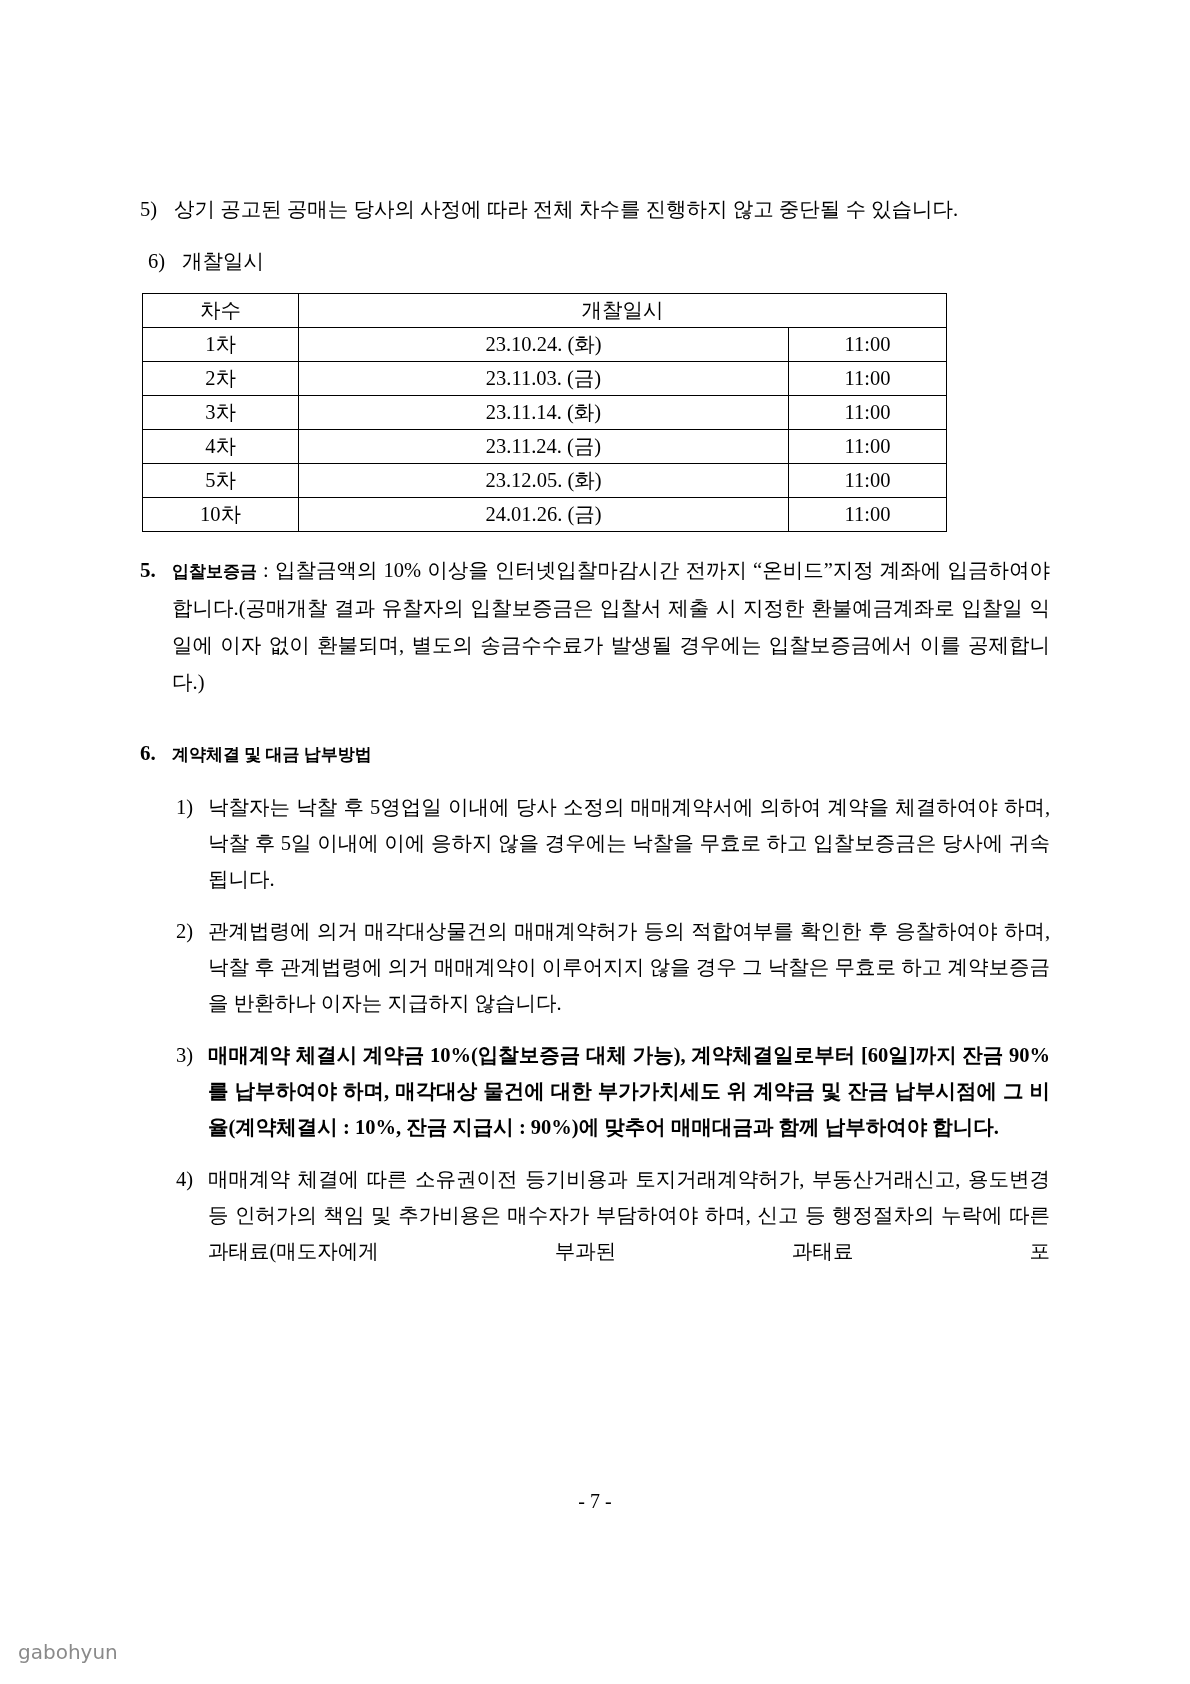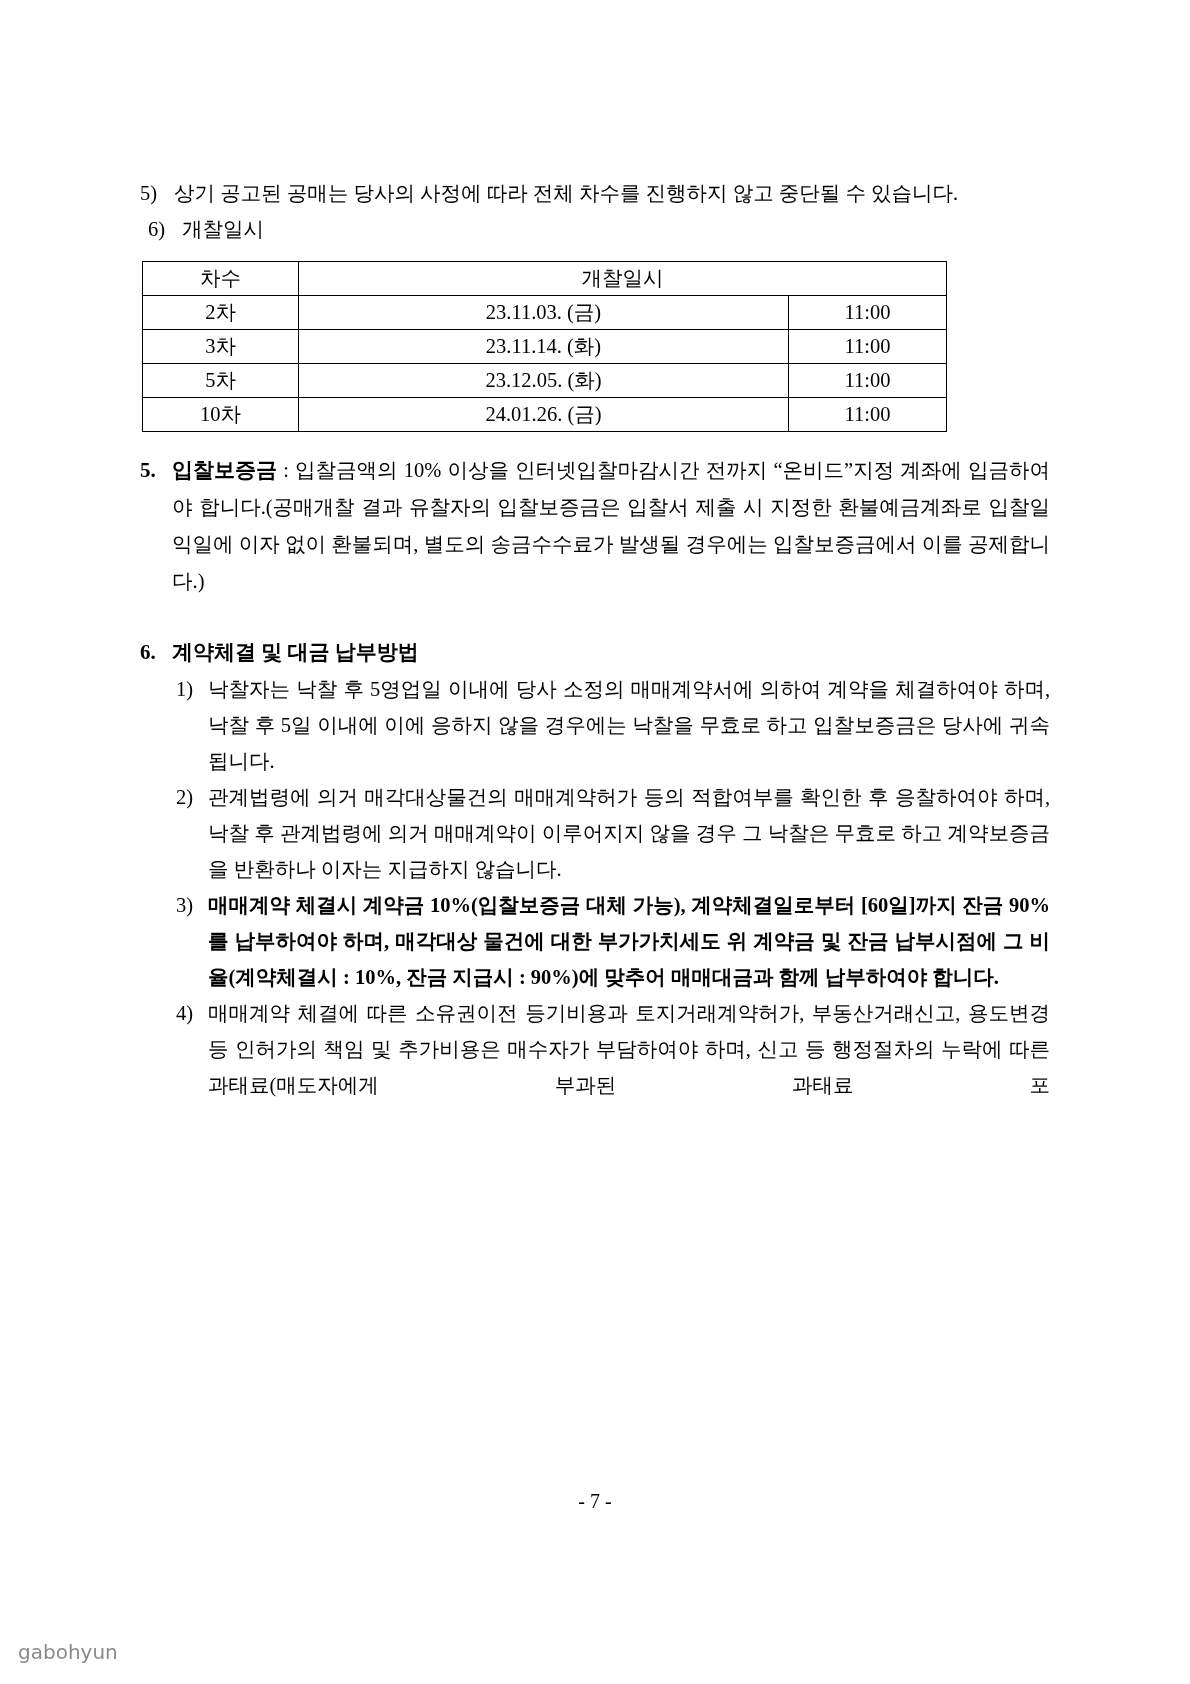--- a/index.html
+++ b/index.html
@@ -47,39 +47,40 @@
     position: absolute;
     left: 0;
     top: 0;
     font-size: 20.5px;
     line-height: 36px;
     white-space: nowrap;
   }
   .item .body {
     font-size: 20.5px;
     line-height: 36px;
+    margin-top: 16px;
   }
 
   
   .section {
     position: relative;
     padding-left: 30px;
     margin-top: 22px;
   }
   .section > .snum {
     position: absolute;
     left: 0;
     top: 0;
     font-weight: bold;
     font-size: 21px;
     line-height: 37px;
   }
   .section .stitle {
     font-weight: bold;
-    font-size: 21px;
+    font-size: 17px;
   }
   .section .sbody {
     font-size: 20.5px;
     line-height: 37px;
     text-align: justify;
     text-align-last: left;
   }
 
   .bold { font-weight: bold; }
 
@@ -145,27 +146,37 @@
           <col class="c3">
         </colgroup>
       <thead>
         <tr>
           <th>차수</th>
           <th colspan="2">개찰일시</th>
         </tr>
       </thead>
       <tbody>
         <tr>
+          <td>1차</td>
+          <td>23.10.24. (화)</td>
+          <td>11:00</td>
+        </tr>
+        <tr>
           <td>2차</td>
           <td>23.11.03. (금)</td>
           <td>11:00</td>
         </tr>
         <tr>
           <td>3차</td>
           <td>23.11.14. (화)</td>
+          <td>11:00</td>
+        </tr>
+        <tr>
+          <td>4차</td>
+          <td>23.11.24. (금)</td>
           <td>11:00</td>
         </tr>
         <tr>
           <td>5차</td>
           <td>23.12.05. (화)</td>
           <td>11:00</td>
         </tr>
         <tr>
           <td>10차</td>
           <td>24.01.26. (금)</td>

